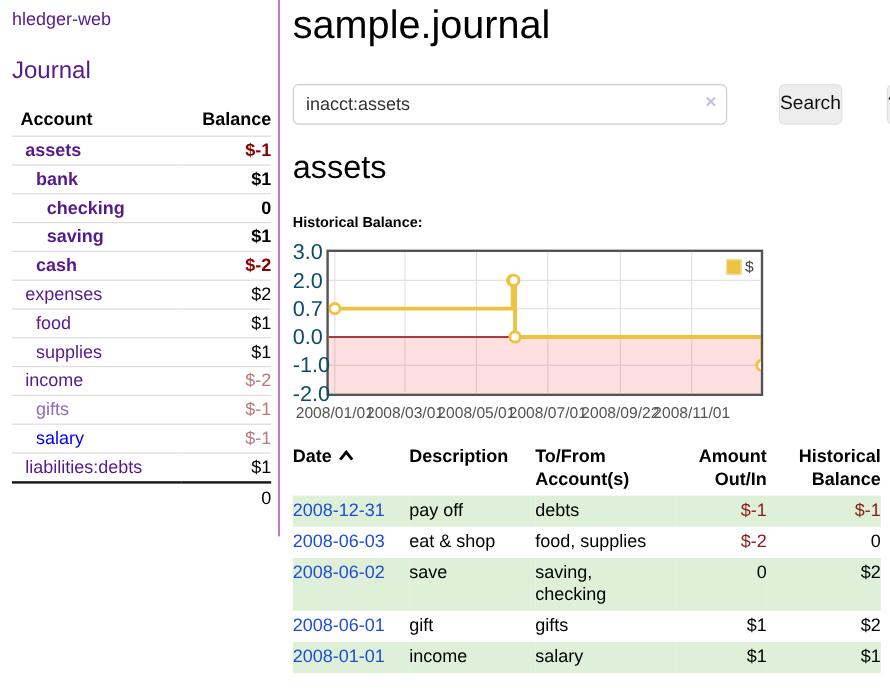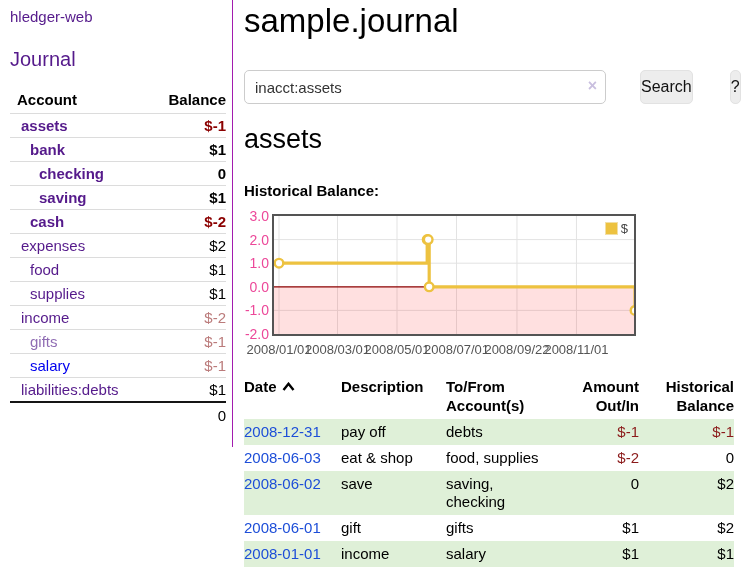--- a/index.html
+++ b/index.html
@@ -36,32 +36,32 @@
   .page-title { font-size: 33px; font-weight: 400; line-height: 38px; letter-spacing: 0; }
   .search-row { margin-top: 30px; height: 34px; display: flex; align-items: stretch; gap: 28px; }
   .search-wrap { position: relative; width: 362px; }
   .search-input { width: 362px; height: 34px; border: 1px solid #ccc; border-radius: 5px;
                   font-family: "Liberation Sans", sans-serif; font-size: 15px; color: #333;
                   padding: 0 26px 0 10px; outline: none; }
   .clear-x { position: absolute; right: 9px; top: 8px; color: #c9bfdf; font-size: 16px;
              font-weight: 700; line-height: 16px; cursor: pointer; }
   .btn { height: 34px; background: #ededed; border: 1px solid #e2e2e2; border-radius: 5px;
          font-family: "Liberation Sans", sans-serif; font-size: 16px; color: #111; cursor: pointer; }
-  .btn-search { margin-left: 6px; width: 79px; }
+  .btn-search { margin-left: 15px; width: 79px; }
   .btn-help { margin-left: 9px; width: 38px; }
   .acct-heading { margin-top: 20px; font-size: 27px; font-weight: 400; line-height: 30px; }
-  .section-label { margin-top: 28px; font-size: 15px; font-weight: 700; line-height: 18px; }
+  .section-label { margin-top: 22px; font-size: 12px; font-weight: 700; line-height: 18px; }
 
   
   .chart-area { position: relative; margin-top: 14px; height: 142px; }
   .plot { position: absolute; left: 28px; top: 0; width: 364px; height: 122px;
           border: 2px solid #545454; background: #fff; }
   .plot svg { display: block; }
-  .ytick { position: absolute; left: 0; width: 25px; text-align: right; font-size: 14px;
-           color: #ec4899; line-height: 14px; }
+  .ytick { position: absolute; left: 0; width: 25px; text-align: right; font-size: 18px;
+           color: #0c4a6e; line-height: 14px; }
   .xtick { position: absolute; top: 128px; font-size: 13px; color: #545454; white-space: nowrap;
            transform: translateX(-50%); }
   .legend { position: absolute; right: 4px; top: 4px; display: flex; align-items: center;
             background: rgba(255,255,255,0.85); padding: 1px 2px; }
   .legend-swatch { width: 13px; height: 13px; border: 1px solid #f2dfa5; }
   .legend-label { font-size: 13px; color: #444; margin-left: 3px; }
 
   
   .reg-table { width: 490px; border-collapse: collapse; margin-top: 19px; font-size: 15px;
                table-layout: fixed; }
@@ -189,21 +189,21 @@
           <circle cx="155.2" cy="70.8" r="4.3" fill="#fff" stroke="#edc240" stroke-width="2.4"></circle>
           <circle cx="361.0" cy="94.4" r="4.3" fill="#fff" stroke="#edc240" stroke-width="2.4"></circle>
         </svg>
       <div class="legend">
         <span class="legend-swatch" id="legend-swatch" style="background: rgb(237, 194, 64);"></span>
         <span class="legend-label">$</span>
       </div>
     </div>
   <div class="ytick" style="top: -5px;">3.0</div>
       <div class="ytick" style="top: 18.6px;">2.0</div>
-      <div class="ytick" style="top: 42.2px;">1.0</div>
+      <div class="ytick" style="top: 42.2px;">0.7</div>
       <div class="ytick" style="top: 65.8px;">0.0</div>
       <div class="ytick" style="top: 89.4px;">-1.0</div>
       <div class="ytick" style="top: 113px;">-2.0</div>
       <div class="xtick" style="left: 35px;">2008/01/01</div>
       <div class="xtick" style="left: 93.5165px; text-align: right;">2008/03/01</div>
       <div class="xtick" style="left: 153.008px;">2008/05/01</div>
       <div class="xtick" style="left: 212.5px;">2008/07/01</div>
       <div class="xtick" style="left: 272.967px;">2008/09/22</div>
       <div class="xtick" style="left: 332.459px;">2008/11/01</div>
     </div>

